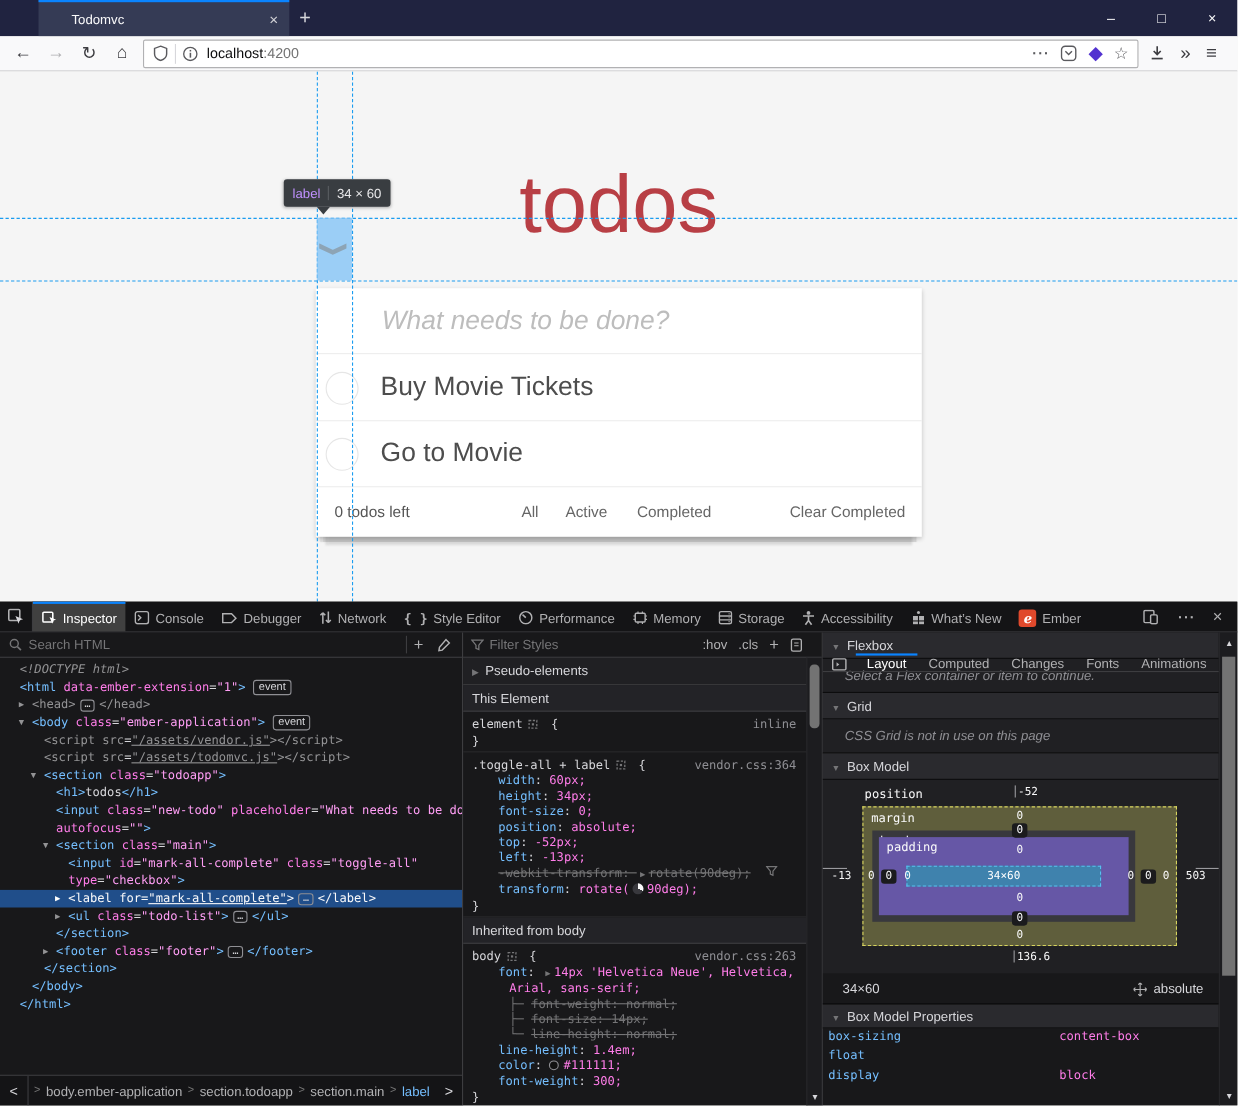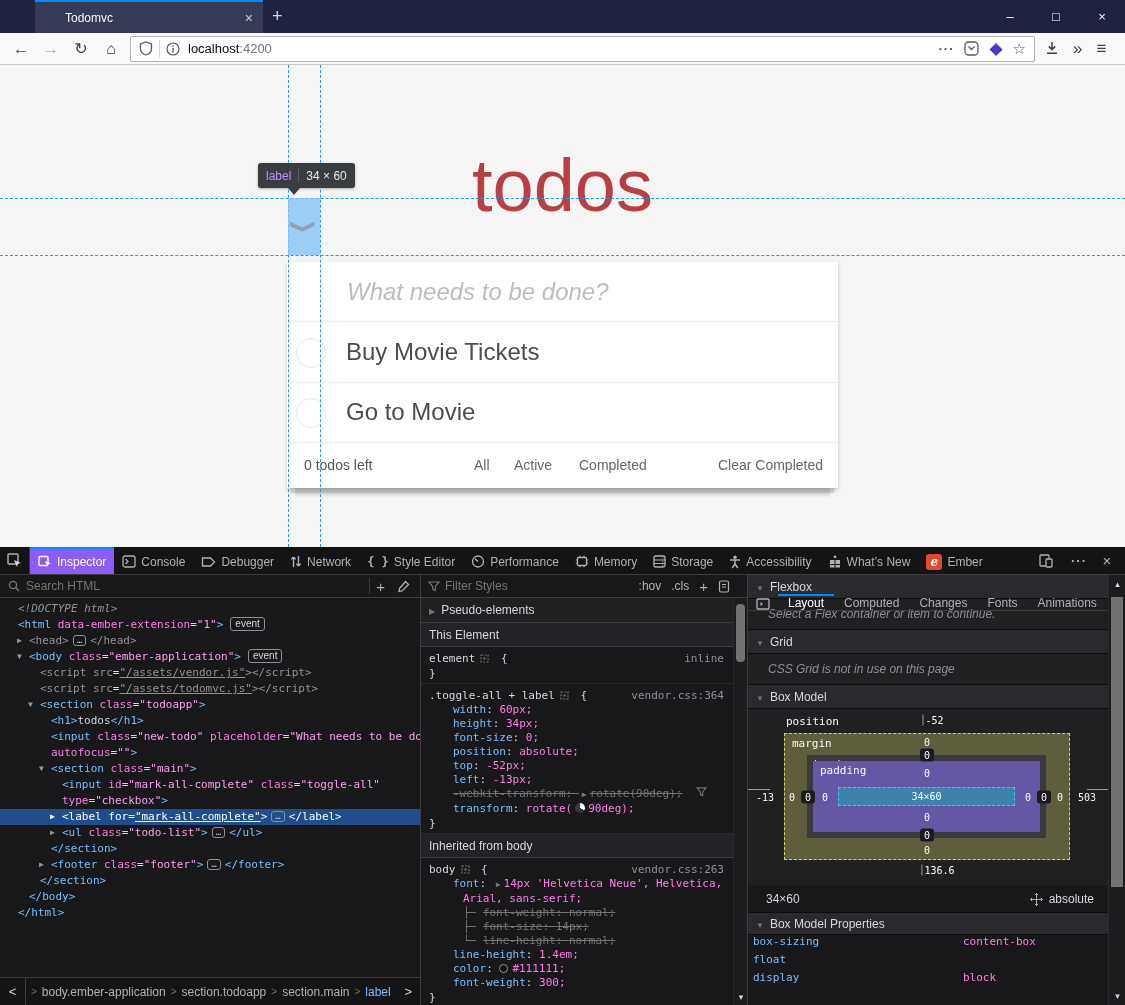--- a/index.html
+++ b/index.html
@@ -50,21 +50,21 @@
 .infobar .tagname{color:#c191ff}
 .infobar .isep{width:1px;height:13px;background:#5a5e62;margin:0 7px}
 .infobar .dims{color:#e8e8ea}
 .infobar-arrow{position:absolute;left:288px;top:188px;width:0;height:0;border-left:6px solid transparent;border-right:6px solid transparent;border-top:7px solid #393d41}
 
 
 .devtools{position:absolute;left:0;top:547px;width:1125px;height:458px;background:#18181a;color:#d7d7db;font-size:12px}
 .dt-toolbar{position:absolute;left:0;top:0;width:1125px;height:28px;background:#141416;border-bottom:1px solid #3d3d40;display:flex;align-items:stretch}
 .dt-pick{width:30px;display:flex;align-items:center;justify-content:center;border-right:1px solid #3d3d40}
 .dt-tab{display:flex;align-items:center;gap:5px;padding:0 8px;color:#b1b1b3;border-top:2px solid transparent}
-.dt-tab.active{color:#fff;border-top:2px solid #0a84ff;background:#8b5cf6}
+.dt-tab.active{color:#fff;border-top:2px solid #0a84ff;background:#404040}
 .dt-tab .ticon{display:inline-flex;align-items:center}
 .dt-right{margin-left:auto;display:flex;align-items:center;gap:4px;padding-right:6px}
 .dt-rbtn{width:24px;text-align:center;color:#b1b1b3;font-size:13px}
 .ember-badge{width:16px;height:16px;background:#e0492c;border-radius:3px;color:#fff;font:italic bold 12px "DejaVu Serif",serif;display:flex;align-items:center;justify-content:center}
 
 
 .panel-markup{position:absolute;left:0;top:28px;width:420px;height:430px;background:#18181a}
 .msearch{position:absolute;left:0;top:0;width:420px;height:23px;border-bottom:1px solid #3d3d40;display:flex;align-items:center;color:#757577}
 .msearch .mlabel{margin-left:6px}
 .msearch .mr{margin-left:auto;display:flex;align-items:center}
@@ -128,21 +128,21 @@
 .ltab{display:flex;align-items:center;padding:0 10px;color:#b1b1b3;border-top:2px solid transparent}
 .ltab.active{color:#fff;border-top:2px solid #0a84ff}
 .lsidebtn{width:30px;display:flex;align-items:center;justify-content:center}
 .lsection-h{height:24px;line-height:24px;background:#2a2a2e;border-bottom:1px solid #0c0c0d;padding-left:8px;color:#d7d7db}
 .lsection-h .arr2{font-size:8px;color:#757577;margin-right:6px}
 .lmsg{height:31px;line-height:31px;background:#202023;border-bottom:1px solid #0c0c0d;padding-left:20px;color:#8f8f94;font-style:italic}
 
 .bm-wrap{position:relative;width:361px;height:176px;background:#202023;font:10px "DejaVu Sans Mono",monospace;color:#f9f9fa}
 .bm-pos{position:absolute;left:38px;top:6px;font-size:11px}
 .bm-margin{position:absolute;left:36px;top:24px;width:286px;height:127px;background:#5f5e3c;border:1px dashed #d7d35f}
-.bm-border{position:absolute;left:22px;top:21px;width:239px;height:83px;background:#38383d}
+.bm-border{position:absolute;left:8px;top:21px;width:239px;height:83px;background:#38383d}
 .bm-padding{position:absolute;left:6px;top:6px;width:227px;height:71px;background:#6657a6}
 .bm-content{position:absolute;left:25px;top:26px;width:177px;height:19px;background:#3f82ad;border:1px dashed #58c0f0;display:flex;align-items:center;justify-content:center;color:#fff}
 .bm-lab{position:absolute;left:7px;top:3px;font-size:11px;color:#f9f9fa}
 .bm-num{position:absolute;transform:translate(-50%,-50%);color:#f9f9fa}
 .bm-pill{background:#1b1b1d;border-radius:3px;padding:1px 4px}
 .bm-tick-h{position:absolute;height:1px;background:#9a9a9e;width:22px}
 .bm-tick-v{display:inline-block;width:1px;height:11px;background:#9a9a9e;vertical-align:-2px;margin-right:2px}
 .bm-dims-row{position:relative;height:28px;border-bottom:1px solid #0c0c0d;background:#18181a}
 .bm-dims{position:absolute;left:18px;top:7px;color:#d7d7db}
 .bm-abs{position:absolute;right:14px;top:7px;color:#d7d7db;display:flex;align-items:center;gap:6px}

